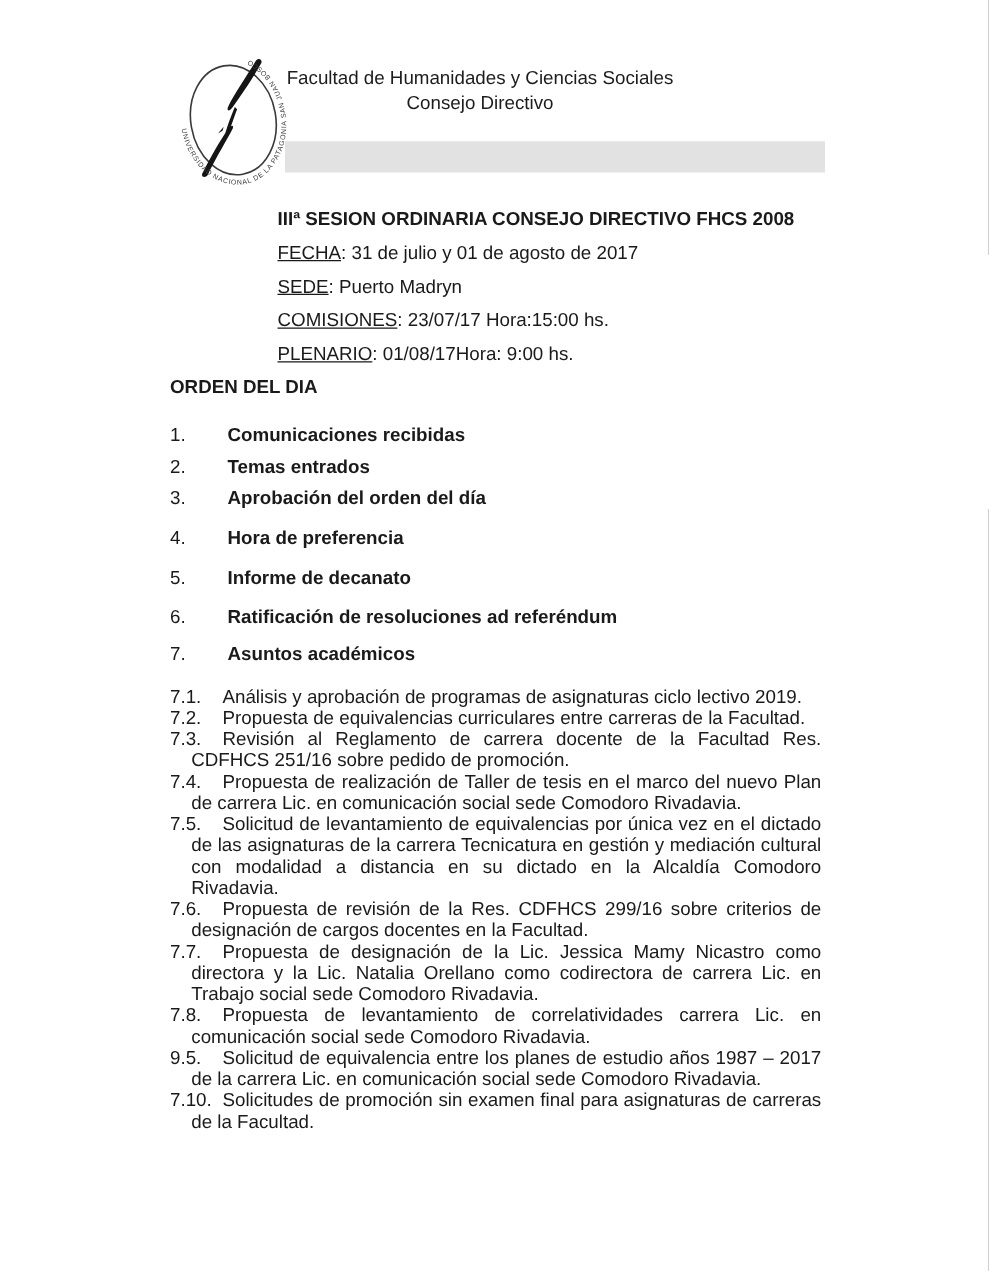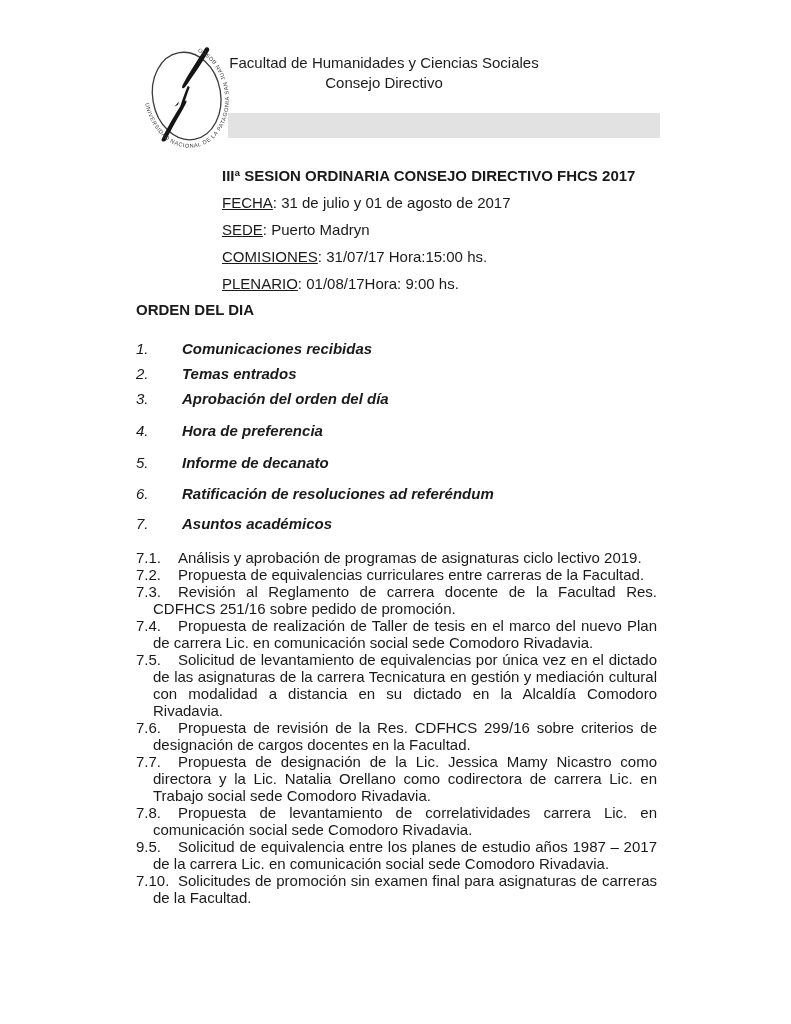--- a/index.html
+++ b/index.html
@@ -59,21 +59,20 @@
     font-weight: bold;
     font-size: 15px;
   }
   .main-list {
     position: absolute;
     left: 136px;
     top: 340px;
     width: 530px;
     font-size: 15px;
     line-height: 17px;
-    font-style: italic;
   }
   .main-list .item {
     padding-left: 46px;
     text-indent: -46px;
     font-weight: bold;
   }
   .main-list .item .num {
     display: inline-block;
     width: 46px;
     text-indent: 0;
@@ -127,24 +126,24 @@
     </svg>
   </div>
 
   <div class="header-text">
     <div>Facultad de Humanidades y Ciencias Sociales</div>
     <div>Consejo Directivo</div>
   </div>
   <div class="gray-bar"></div>
 
   <div class="session">
-    <div class="session-title">IIIª SESION ORDINARIA CONSEJO DIRECTIVO FHCS 2017</div>
+    <div class="session-title">IIIª SESION ORDINARIA CONSEJO DIRECTIVO FHCS 2008</div>
     <div class="session-line"><span class="lbl">FECHA</span><span>: 31 de julio y 01 de agosto de 2017</span></div>
     <div class="session-line"><span class="lbl">SEDE</span><span>: Puerto Madryn</span></div>
-    <div class="session-line"><span class="lbl">COMISIONES</span><span>: 31/07/17 Hora:15:00 hs.</span></div>
+    <div class="session-line"><span class="lbl">COMISIONES</span><span>: 23/07/17 Hora:15:00 hs.</span></div>
     <div class="session-line"><span class="lbl">PLENARIO</span><span>: 01/08/17Hora: 9:00 hs.</span></div>
   </div>
 
   <div class="orden-heading">ORDEN DEL DIA</div>
 
   <div class="main-list">
     <div class="item"><span class="num">1.</span><span>Comunicaciones recibidas</span></div>
     <div class="item"><span class="num">2.</span><span>Temas entrados</span></div>
     <div class="item"><span class="num">3.</span><span>Aprobación del orden del día</span></div>
     <div class="item"><span class="num">4.</span><span>Hora de preferencia</span></div>

